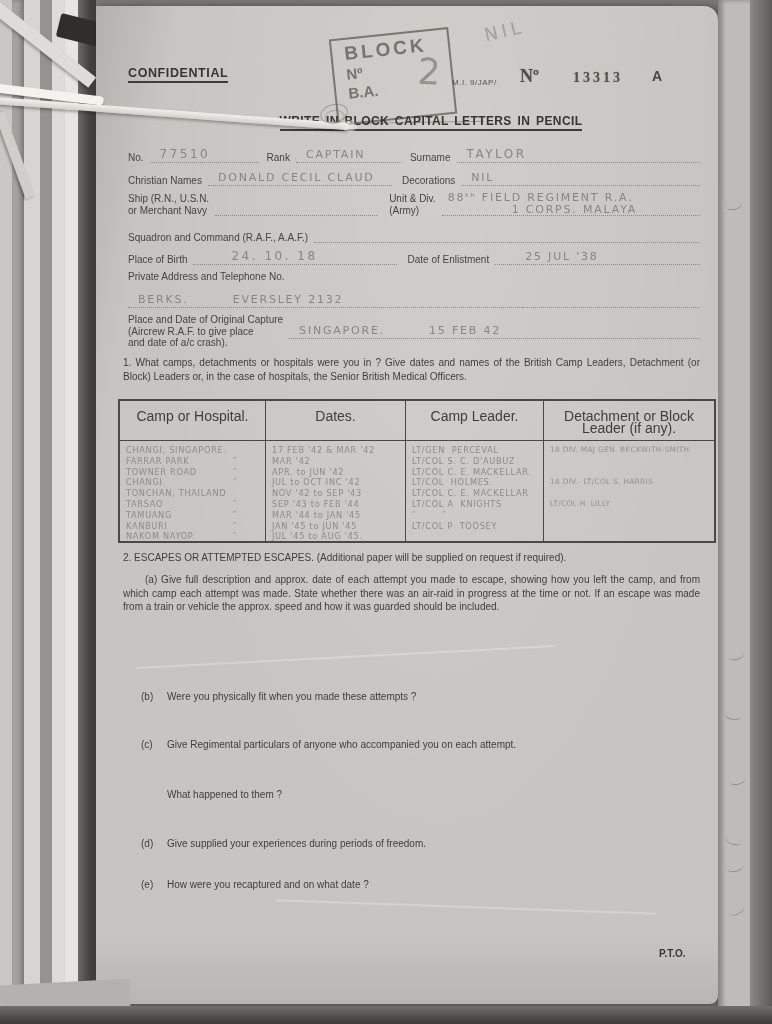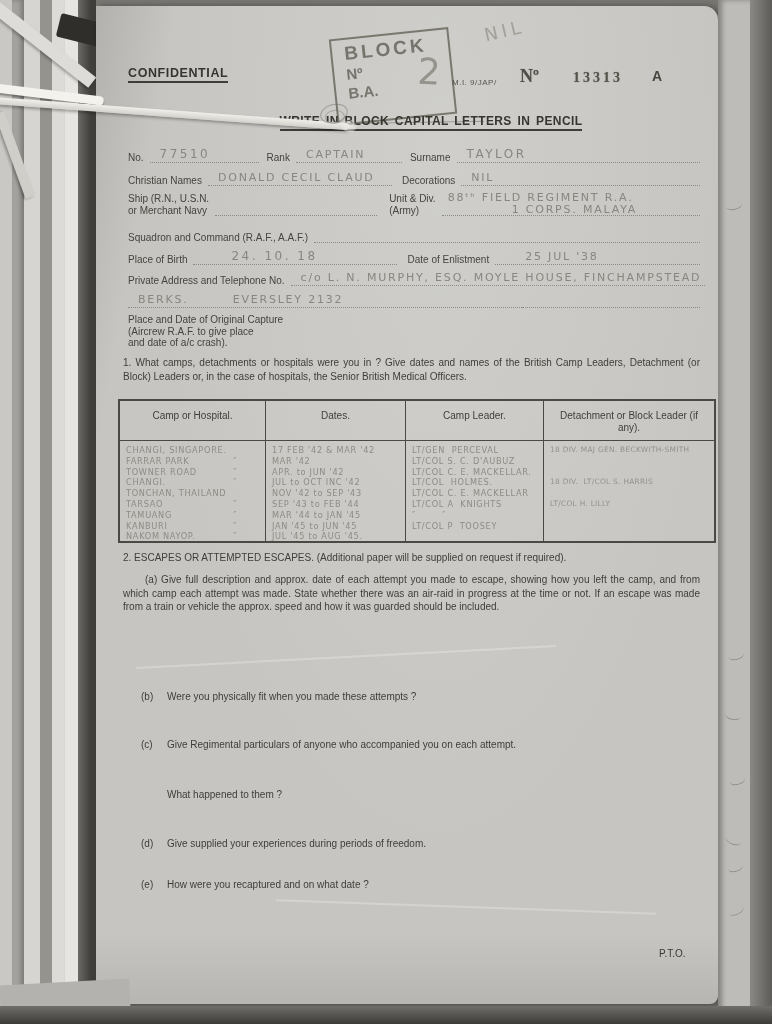--- a/index.html
+++ b/index.html
@@ -57,41 +57,41 @@
   .instr span{border-bottom:2px solid #3e3d38;padding-bottom:1px;letter-spacing:.4px;word-spacing:2px;}
   .frow{position:absolute;left:32px;right:18px;display:flex;align-items:flex-end;font-size:10px;color:#45443e;}
   .lbl{white-space:nowrap;padding-right:6px;}
   .lblcol{display:flex;flex-direction:column;line-height:11.5px;white-space:nowrap;padding-right:6px;}
   .val{border-bottom:1.2px dotted #8b8a83;padding:0 4px 1px 10px;white-space:nowrap;overflow:visible;}
   .grow{flex:1;}
   .vline2{border-bottom:1.2px dotted #8b8a83;line-height:11.5px;}
   .para{position:absolute;left:27px;width:577px;font-size:10px;line-height:13.5px;color:#3f3e38;text-align:justify;}
   .qrow{position:absolute;left:45px;width:560px;display:flex;font-size:10px;color:#3f3e38;}
   .qletter{width:26px;flex:none;}
-  .pto{left:563px;top:942px;font-size:10px;font-weight:normal;color:#38372f;}
+  .pto{left:563px;top:942px;font-size:10px;font-weight:bold;color:#38372f;}
   
   .hw{font-family:"DejaVu Sans",sans-serif;color:#87867f;letter-spacing:1.8px;font-size:11px;white-space:pre;}
   .hw-lg{font-size:12px;letter-spacing:2.5px;}
   .gap{display:inline-block;width:44px;}
   
   .stampbox{left:237px;top:27px;width:104px;height:80px;border:2.5px solid #79786f;transform:rotate(-6deg);
             color:#76756d;font-weight:bold;padding:3px 0 0 12px;}
   .stampbox .l1{font-size:19px;letter-spacing:3px;}
   .stampbox .l2{font-size:15px;margin-top:1px;}
   .stampbox .l3{font-size:15px;margin-top:2px;}
   .stamp2{position:absolute;right:8px;top:20px;font-family:"DejaVu Sans",sans-serif;font-size:36px;font-weight:normal;color:#95948c;transform:rotate(9deg);}
   .refpre{left:356px;top:72px;font-size:8px;color:#55544c;letter-spacing:.5px;}
   .refno{left:424px;top:60px;font-family:"Liberation Serif",serif;font-size:18px;font-weight:bold;color:#504f48;text-shadow:0 0 1px rgba(70,70,64,.5);}
   .refnum{left:477px;top:64px;font-family:"Liberation Serif",serif;font-size:14px;font-weight:bold;letter-spacing:3px;color:#55544c;text-shadow:0 0 1px rgba(70,70,64,.5);}
   .refsuf{left:556px;top:62px;font-size:14px;font-weight:bold;color:#46453e;}
   .nil{left:388px;top:14px;font-size:18px;color:#a2a199;letter-spacing:4px;transform:rotate(-13deg);font-family:"DejaVu Sans",sans-serif;}
   
   .ptable{position:absolute;left:22px;top:393px;width:594px;border:2px solid #4a4943;display:grid;
           grid-template-columns:146px 140px 138px 170px;background:rgba(255,255,255,.03);}
-  .th{border-bottom:1.5px solid #4a4943;font-size:10px;color:#3f3e38;text-align:center;
+  .th{border-bottom:1.5px solid #4a4943;font-size:14px;color:#3f3e38;text-align:center;
       padding:9px 6px 8px 6px;height:40px;box-sizing:border-box;line-height:12px;}
   .bc{height:100px;box-sizing:border-box;padding:4px 2px 0 6px;}
   .br{border-right:1.5px solid #4a4943;}
   .tline{height:10.8px;line-height:10.8px;font-size:8.2px;letter-spacing:.7px;color:#8d8c85;
          font-family:"DejaVu Sans",sans-serif;white-space:pre;overflow:visible;display:flex;}
   .tline .dit{margin-left:auto;padding-right:26px;}
   .c-det .tline{font-size:7.4px;letter-spacing:.3px;color:#93928b;}
 </style>
 </head>
 <body>
@@ -172,33 +172,35 @@
 
     <div class="frow" style="top:243px">
       <span class="lbl">Place of Birth</span>
       <span class="val" style="flex:0 0 190px"><span class="hw hw-lg" style="padding-left:28px">24. 10. 18</span></span>
       <span class="lbl" style="padding-left:10px">Date of Enlistment</span>
       <span class="val grow"><span class="hw" style="padding-left:20px">25 JUL '38</span></span>
     </div>
 
     <div class="frow" style="top:265px">
       <span class="lbl">Private Address and Telephone No.</span>
-      <span class="val grow"><span class="hw">c/o L. N. MURPHY, ESQ. MOYLE HOUSE, FINCHAMPSTEAD</span></span>
     </div>
 
     <div class="frow" style="top:287px">
       <span class="val" style="flex:0 0 380px"><span class="hw">BERKS.</span><span class="gap"></span><span class="hw">EVERSLEY 2132</span></span>
       <span class="val grow" style="margin-left:0"></span>
     </div>
 
     <div class="frow" style="top:308px;align-items:flex-start">
       <span class="lblcol">
         <span>Place and Date of Original Capture</span>
         <span>(Aircrew R.A.F. to give place</span>
         <span>and date of a/c crash).</span>
+      </span>
+      <span class="val grow" style="align-self:flex-start;margin-top:10px">
+        <span class="hw">SINGAPORE.</span><span class="gap"></span><span class="hw">15 FEB 42</span>
       </span>
     </div>
 
     <div class="para" style="top:350px">1.  What camps, detachments or hospitals were you in ?  Give dates and names of the British Camp Leaders,  Detachment (or Block) Leaders or, in the case of hospitals, the Senior British Medical Officers.</div>
 
     <div class="ptable">
       <div class="th br">Camp or Hospital.</div>
       <div class="th br">Dates.</div>
       <div class="th br">Camp Leader.</div>
       <div class="th">Detachment or Block Leader (if any).</div>

